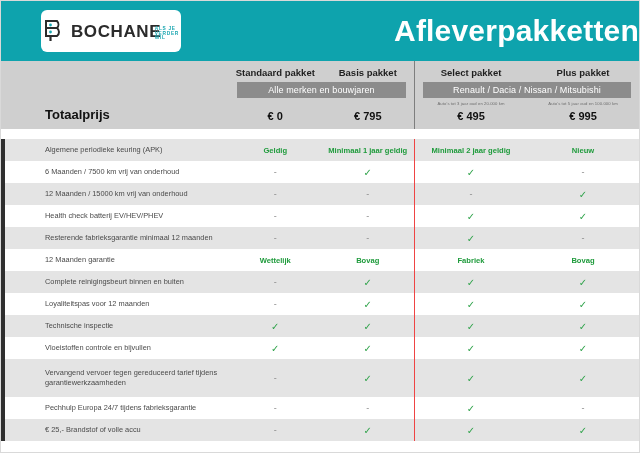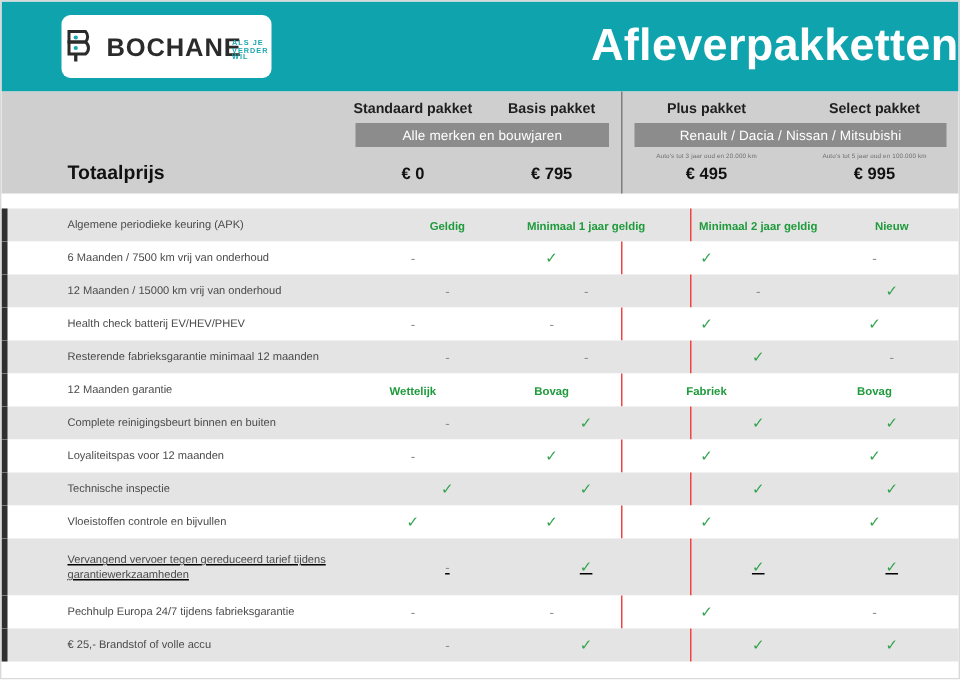--- a/index.html
+++ b/index.html
@@ -164,22 +164,22 @@
 
   
   .table { position: relative; }
   .trow {
     display: flex;
     align-items: center;
     height: 22px;
     background: #ffffff;
     position: relative;
   }
-  .trow.alt { background: #e4e4e4; gap: 23px; }
-  .trow.tall { height: 38px; text-decoration: underline; }
+  .trow.alt { background: #e4e4e4; }
+  .trow.tall { height: 38px; }
   .trow::before {
     content: "";
     position: absolute;
     left: 0; top: 0; bottom: 0;
     width: 4px;
     background: #2f2f2f;
   }
   .cell-label {
     width: 228px;
     flex: 0 0 228px;
@@ -259,22 +259,22 @@
       <div class="group-badge">Alle merken en bouwjaren</div>
       <div class="group-spacer"></div>
       <div class="group-prices">
         <div class="gp">€ 0</div>
         <div class="gp">€ 795</div>
       </div>
     </div>
 
     <div class="group group-right">
       <div class="group-titles">
+        <div class="gt">Select pakket</div>
         <div class="gt">Plus pakket</div>
-        <div class="gt">Select pakket</div>
       </div>
       <div class="group-badge">Renault / Dacia / Nissan / Mitsubishi</div>
       <div class="group-subs">
         <div class="gs">Auto's tot 3 jaar oud en 20.000 km</div>
         <div class="gs">Auto's tot 5 jaar oud en 100.000 km</div>
       </div>
       <div class="group-prices">
         <div class="gp">€ 495</div>
         <div class="gp">€ 995</div>
       </div>

